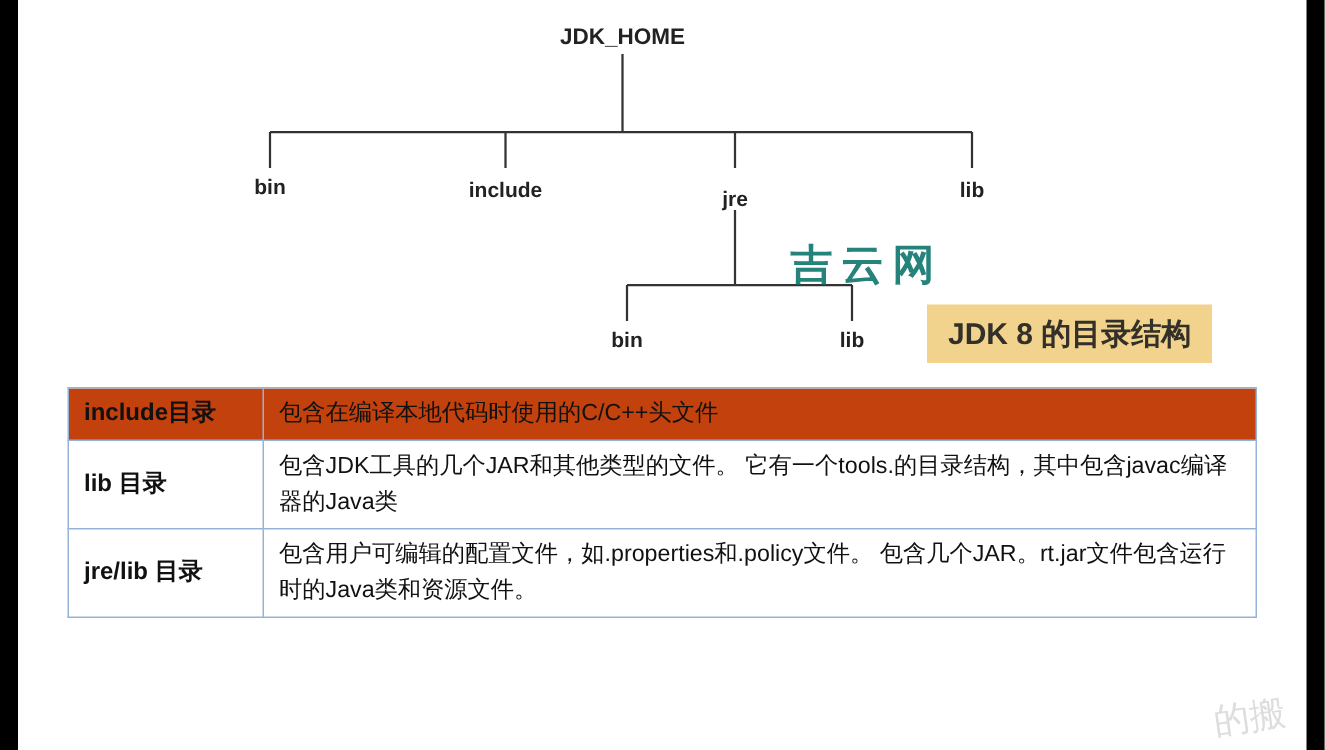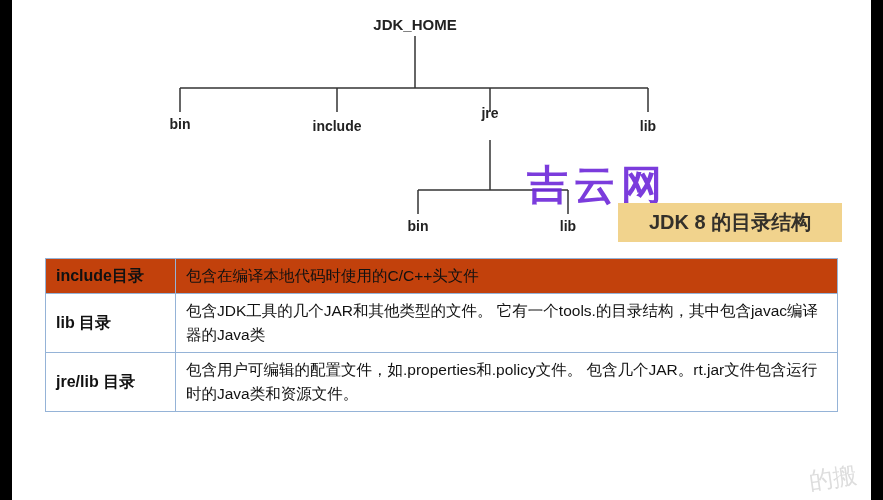--- a/index.html
+++ b/index.html
@@ -13,30 +13,30 @@
   .tree-lines{position:absolute;left:0;top:0;pointer-events:none;}
   .node-label{
     position:absolute;transform:translateX(-50%);
     font-size:14px;font-weight:700;color:#222;white-space:nowrap;
   }
   .root-label{font-size:15px;}
 
   
   .watermark{
     position:absolute;left:515px;top:158px;
-    font-size:41px;font-weight:700;letter-spacing:6px;
-    color:#6d28d9;opacity:0.9;white-space:nowrap;
+    font-size:28px;font-weight:700;letter-spacing:6px;
+    color:#0f766e;opacity:0.9;white-space:nowrap;
   }
 
   
   .caption{
     position:absolute;left:606px;top:203px;
     background:#f1d38d;color:#33302a;
     font-size:20px;font-weight:700;
-    padding:6px 31px;white-space:nowrap;
+    padding:6px 14px;white-space:nowrap;
   }
 
   
   .corner-mark{
     position:absolute;right:14px;bottom:6px;
     font-size:24px;color:#c2c2c2;opacity:0.55;
     transform:rotate(-8deg);white-space:nowrap;
     font-family:"DejaVu Serif",serif;
   }
 
@@ -77,21 +77,21 @@
         <line x1="406" y1="190" x2="556" y2="190"></line>
         <line x1="406" y1="190" x2="406" y2="214"></line>
         <line x1="556" y1="190" x2="556" y2="214"></line>
       </g>
     </svg>
 
     <div class="node-label root-label" style="left:403px;top:16px;">JDK_HOME</div>
 
     <div class="node-label" style="left:168px;top:116px;">bin</div>
     <div class="node-label" style="left:325px;top:118px;">include</div>
-    <div class="node-label" style="left:478px;top:105px;">jre</div>
+    <div class="node-label" style="left:478px;top:124px;">jre</div>
     <div class="node-label" style="left:636px;top:118px;">lib</div>
 
     <div class="node-label" style="left:406px;top:218px;">bin</div>
     <div class="node-label" style="left:556px;top:218px;">lib</div>
 
     <div class="watermark">吉云网</div>
 
     <div class="caption">JDK 8 的目录结构</div>
 
     <div class="corner-mark">的搬</div>

